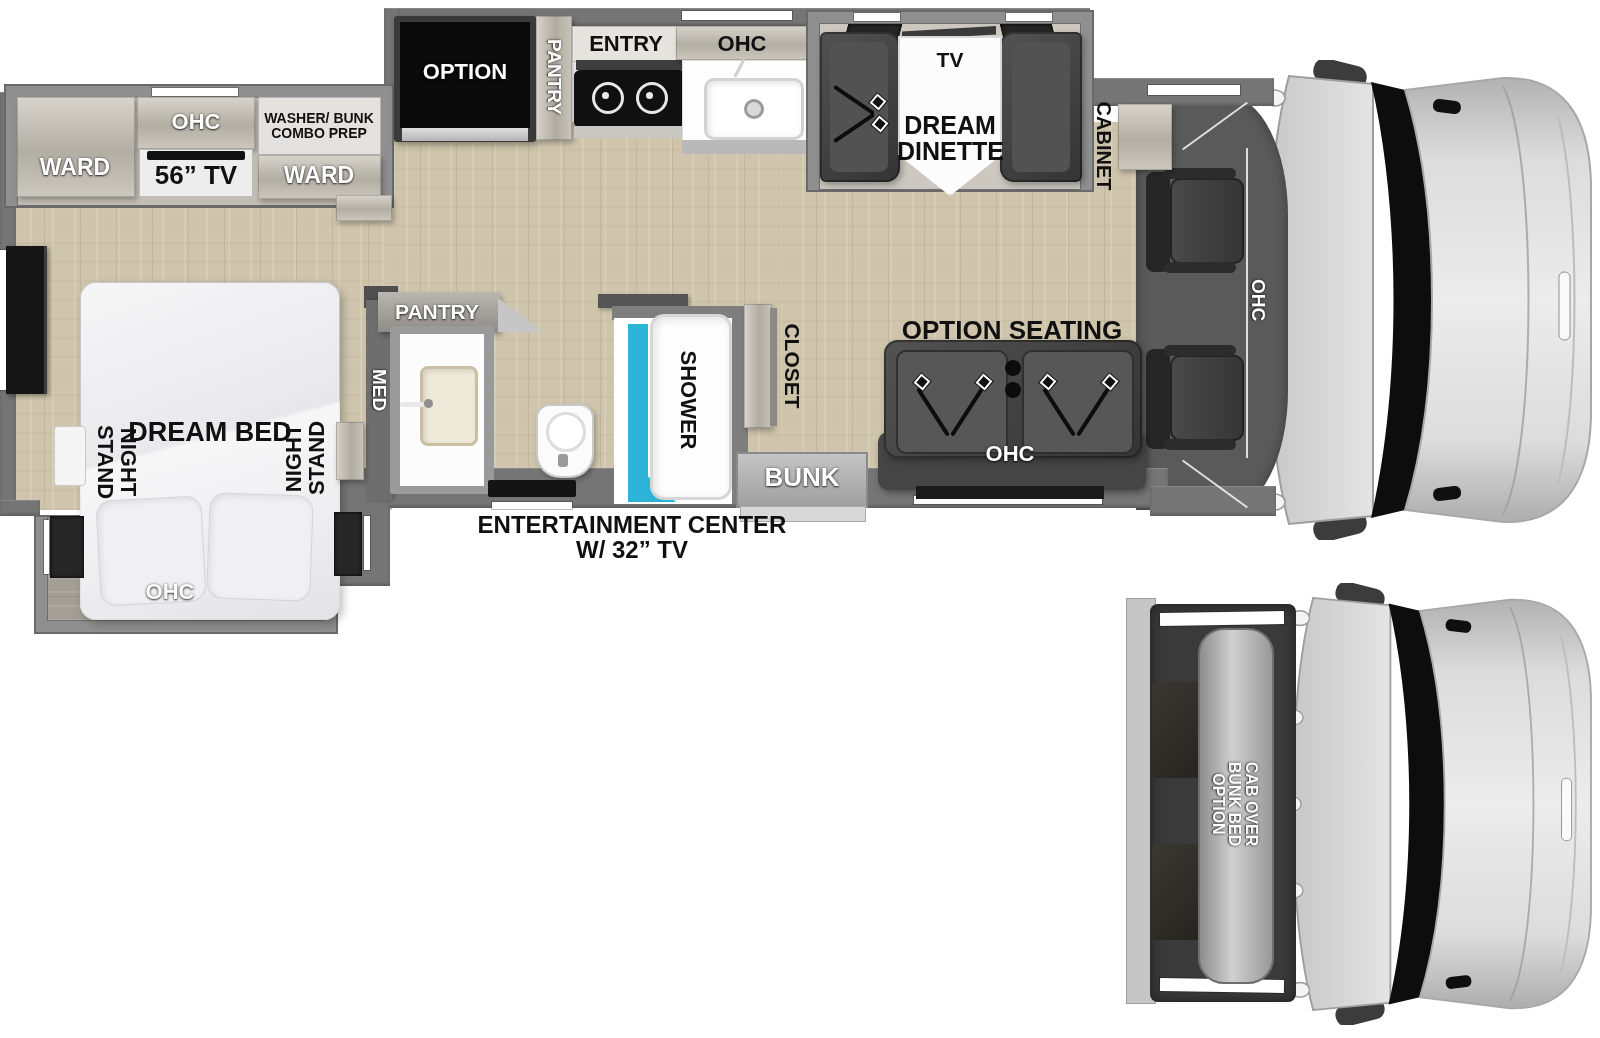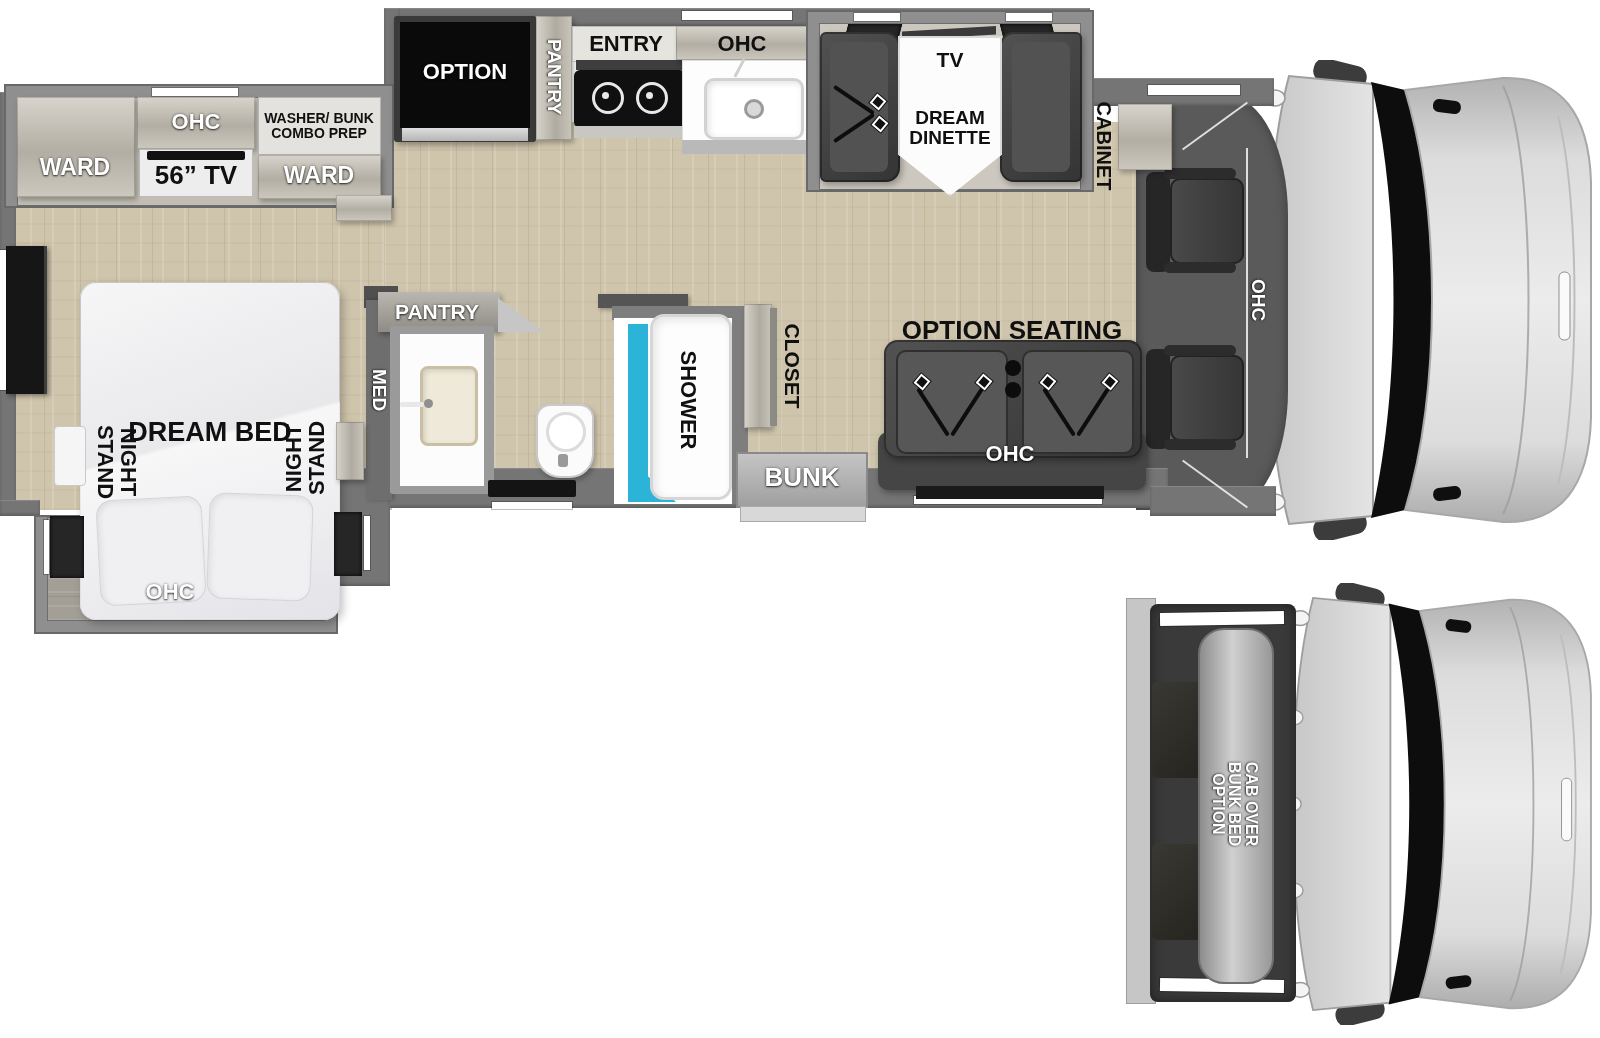--- a/index.html
+++ b/index.html
@@ -180,21 +180,21 @@
   <div class="wslot" style="left:1006px;top:13px;width:46px;height:8px"></div>
   <div class="winpane" style="left:846px;top:24px;width:54px;height:18px;transform:skewX(-14deg)"></div>
   <div class="winpane" style="left:1002px;top:24px;width:52px;height:18px;transform:skewX(14deg)"></div>
   <div class="a" style="left:902px;top:26px;width:94px;height:14px;background:#3a3a3a;clip-path:polygon(0 40%,100% 0,100% 60%,0 100%);z-index:22"></div>
   <div class="a dk" style="left:820px;top:32px;width:80px;height:150px;border-radius:6px 14px 14px 6px;z-index:23"></div>
   <div class="a" style="left:830px;top:42px;width:58px;height:130px;background:#525252;border-radius:8px;z-index:24"></div>
   <div class="a dk" style="left:1000px;top:32px;width:82px;height:150px;border-radius:14px 6px 6px 14px;z-index:23"></div>
   <div class="a" style="left:1012px;top:42px;width:58px;height:130px;background:#525252;border-radius:8px;z-index:24"></div>
   <div class="a" style="left:898px;top:36px;width:104px;height:160px;background:#fcfcfc;clip-path:polygon(0 0,100% 0,100% 74%,50% 100%,0 74%);box-shadow:inset 0 0 0 2px #d9d9d9;z-index:25"></div>
   <div class="pin hc" style="left:950px;top:60px;font-size:21px;z-index:40">TV</div>
-  <div class="pin hc wrap" style="left:950px;top:128px;width:106px;font-size:19px;z-index:40">DREAM DINETTE</div>
+  <div class="pin hc wrap" style="left:950px;top:138px;width:106px;font-size:25px;z-index:40">DREAM DINETTE</div>
 
   <div class="strap" style="left:852px;top:76px;height:48px;transform:rotate(-56deg)"></div>
   <div class="strap" style="left:852px;top:104px;height:48px;transform:rotate(56deg)"></div>
   <div class="buckle" style="left:872px;top:96px;transform:rotate(40deg)"></div>
   <div class="buckle" style="left:874px;top:118px;transform:rotate(40deg)"></div>
 
   <div class="a cw" style="left:1118px;top:104px;width:54px;height:66px"></div>
   <div class="pin v90" style="left:1104px;top:146px;font-size:20px">CABINET</div>
 
   <div class="a" style="left:364px;top:286px;width:34px;height:22px;background:#4f4f4f"></div>
@@ -243,20 +243,24 @@
   <div class="strap" style="left:1091px;top:384px;height:56px;transform:rotate(33deg)"></div>
   <div class="buckle" style="left:1042px;top:376px;transform:rotate(40deg)"></div>
   <div class="buckle" style="left:1104px;top:376px;transform:rotate(40deg)"></div>
   <div class="pin hc lw" style="left:1010px;top:454px;font-size:22px">OHC</div>
   <div class="a" style="left:916px;top:486px;width:188px;height:13px;background:#1a1a1a;z-index:17"></div>
 
   <div class="a" style="left:736px;top:452px;width:132px;height:56px;background:linear-gradient(180deg,#c6c6c6,#9e9e9e);box-shadow:inset 0 0 0 2px #8a8a8a;z-index:13"></div>
   <div class="a" style="left:740px;top:506px;width:124px;height:14px;background:#d8d8d8;border:1px solid #aaa;z-index:13"></div>
   <div class="pin hc lw" style="left:802px;top:478px;font-size:26px">BUNK</div>
 
+  <div class="pin hc" style="left:632px;top:538px;font-size:24px">
+    <span style="display:block">ENTERTAINMENT CENTER</span>
+    <span style="display:block">W/ 32” TV</span>
+  </div>
 
   <div class="a" style="left:1126px;top:598px;width:28px;height:404px;background:#c6c6c6;border:1px solid #9e9e9e"></div>
   <div class="a" style="left:1150px;top:604px;width:146px;height:398px;background:#3a3a3a;border-radius:8px;box-shadow:inset 0 0 14px rgba(0,0,0,.5)"></div>
   <div class="wslot" style="left:1160px;top:612px;width:124px;height:13px;transform:rotate(-1deg)"></div>
   <div class="wslot" style="left:1160px;top:979px;width:124px;height:13px;transform:rotate(1deg)"></div>
   <div class="a" style="left:1152px;top:682px;width:50px;height:96px;background:linear-gradient(135deg,#3a3833,#26241f);border-radius:5px;z-index:20"></div>
   <div class="a" style="left:1200px;top:702px;width:12px;height:56px;background:#514d45;border-radius:3px;z-index:20"></div>
   <div class="a" style="left:1152px;top:844px;width:50px;height:96px;background:linear-gradient(135deg,#3a3833,#26241f);border-radius:5px;z-index:20"></div>
   <div class="a" style="left:1200px;top:864px;width:12px;height:56px;background:#514d45;border-radius:3px;z-index:20"></div>
   <div class="a" style="left:1198px;top:628px;width:72px;height:352px;background:linear-gradient(90deg,#8d8d8d,#d0d0d0 45%,#989898);border:2px solid #6f6f6f;border-radius:26px;z-index:21"></div>

